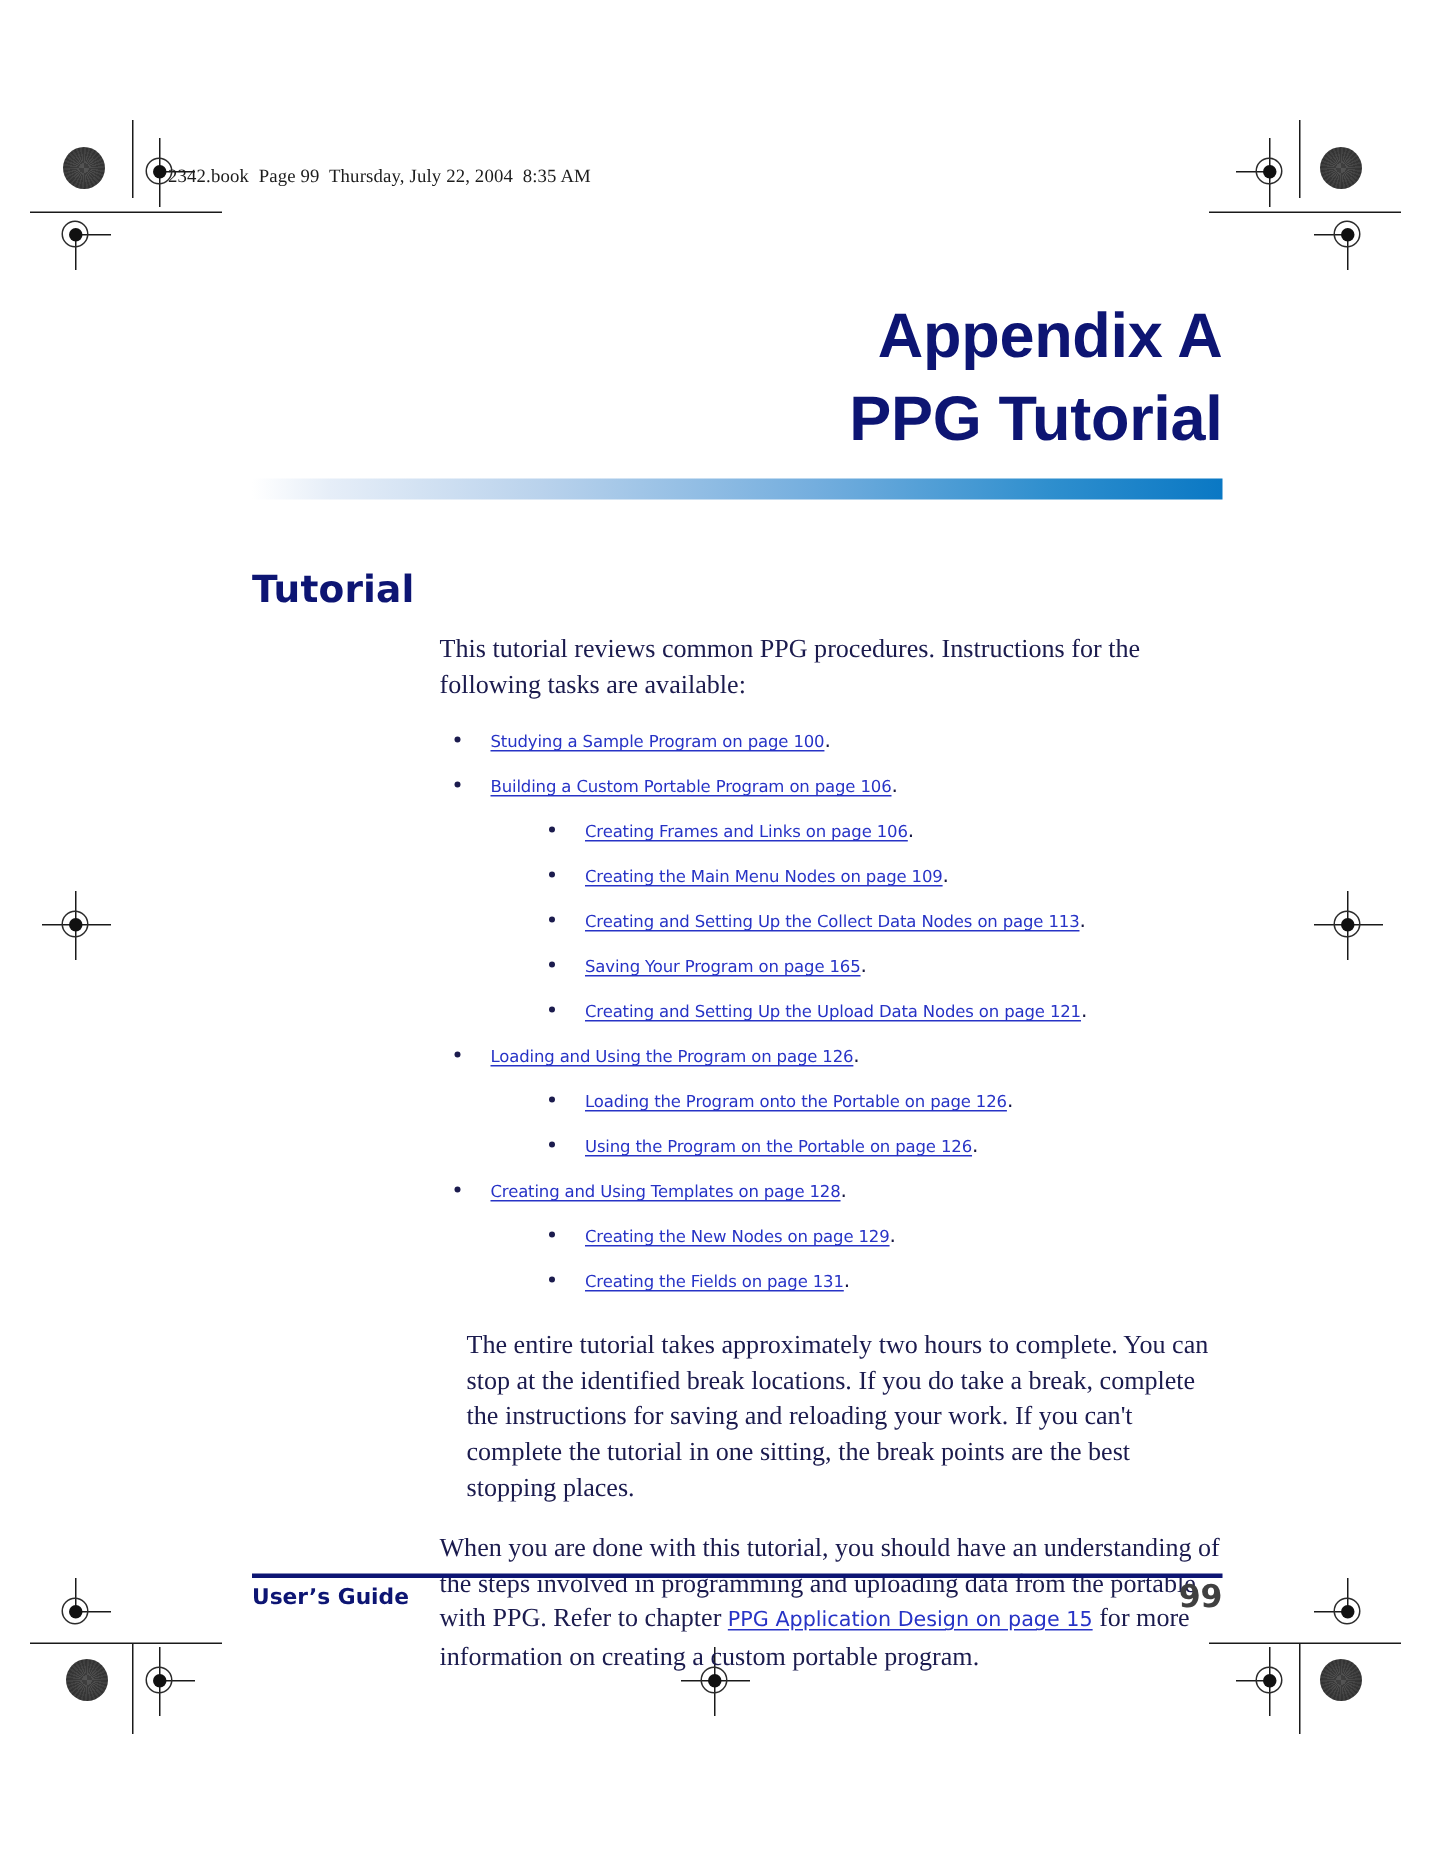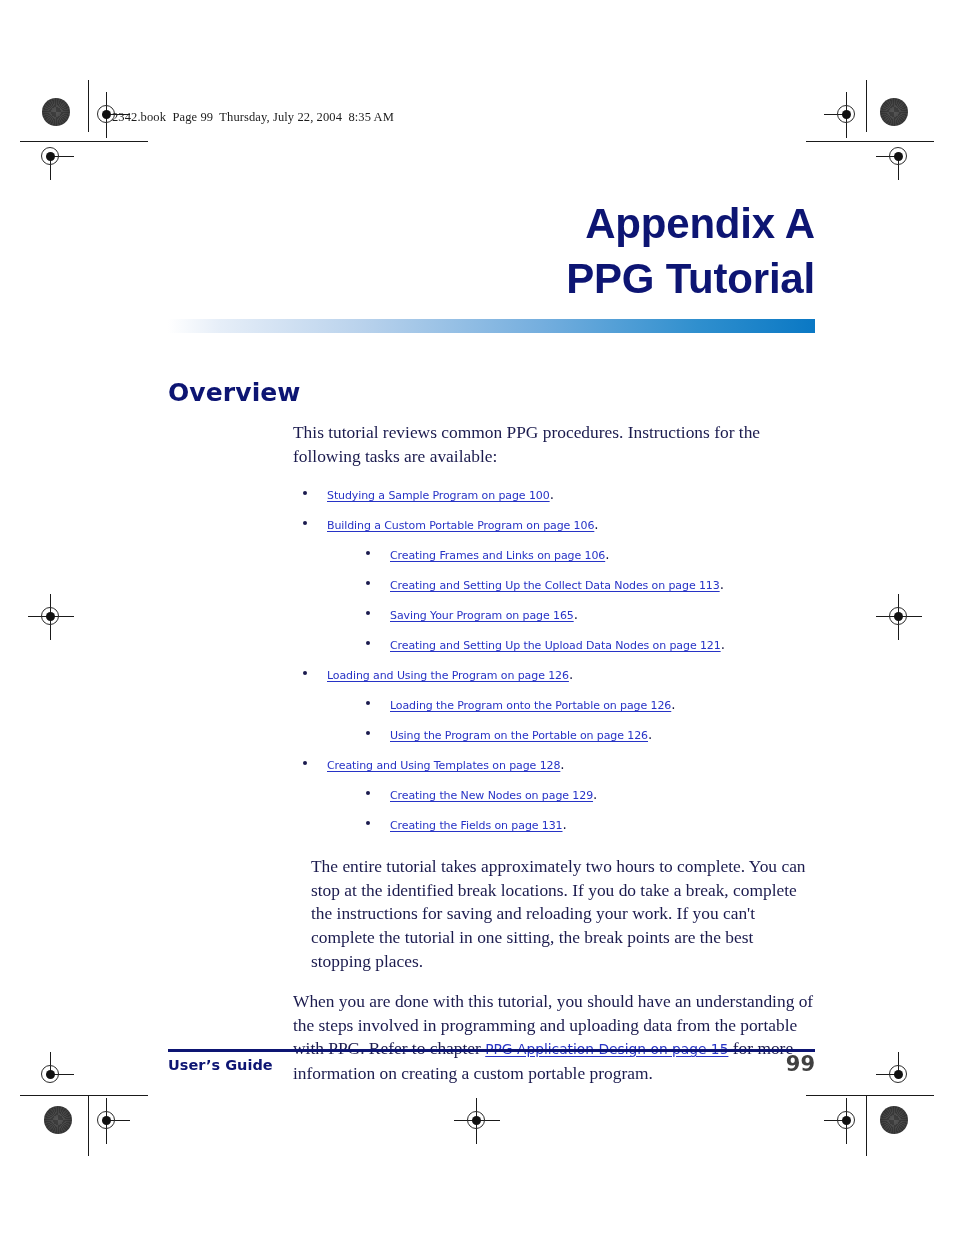--- a/index.html
+++ b/index.html
@@ -326,30 +326,31 @@
 
   <div class="doc-header">2342.book  Page 99  Thursday, July 22, 2004  8:35 AM</div>
 
   <div class="title-block">
     <span class="title-line">Appendix A</span>
     <span class="title-line">PPG Tutorial</span>
   </div>
 
   <div class="rule-gradient"></div>
 
-  <div class="h1-overview">Overview</div>
+  <div class="h1-overview">Tutorial</div>
 
   <div class="body-col">
 
     <p class="body">This tutorial reviews common PPG procedures. Instructions for the following tasks are available:</p>
 
     <ul class="lvl1" id="toc-root">
         <li><span class="bullet"></span><a class="doclink" href="#">Studying a Sample Program on page 100</a><span class="period">.</span></li>
         <li><span class="bullet"></span><a class="doclink" href="#">Building a Custom Portable Program on page 106</a><span class="period">.</span><ul class="lvl2 nest">
             <li><span class="bullet"></span><a class="doclink" href="#">Creating Frames and Links on page 106</a><span class="period">.</span></li>
+            <li><span class="bullet"></span><a class="doclink" href="#">Creating the Main Menu Nodes on page 109</a><span class="period">.</span></li>
             <li><span class="bullet"></span><a class="doclink" href="#">Creating and Setting Up the Collect Data Nodes on page 113</a><span class="period">.</span></li>
             <li><span class="bullet"></span><a class="doclink" href="#">Saving Your Program on page 165</a><span class="period">.</span></li>
             <li><span class="bullet"></span><a class="doclink" href="#">Creating and Setting Up the Upload Data Nodes on page 121</a><span class="period">.</span></li>
           </ul></li>
         <li><span class="bullet"></span><a class="doclink" href="#">Loading and Using the Program on page 126</a><span class="period">.</span><ul class="lvl2 nest">
             <li><span class="bullet"></span><a class="doclink" href="#">Loading the Program onto the Portable on page 126</a><span class="period">.</span></li>
             <li><span class="bullet"></span><a class="doclink" href="#">Using the Program on the Portable on page 126</a><span class="period">.</span></li>
           </ul></li>
         <li><span class="bullet"></span><a class="doclink" href="#">Creating and Using Templates on page 128</a><span class="period">.</span><ul class="lvl2 nest">
             <li><span class="bullet"></span><a class="doclink" href="#">Creating the New Nodes on page 129</a><span class="period">.</span></li>

